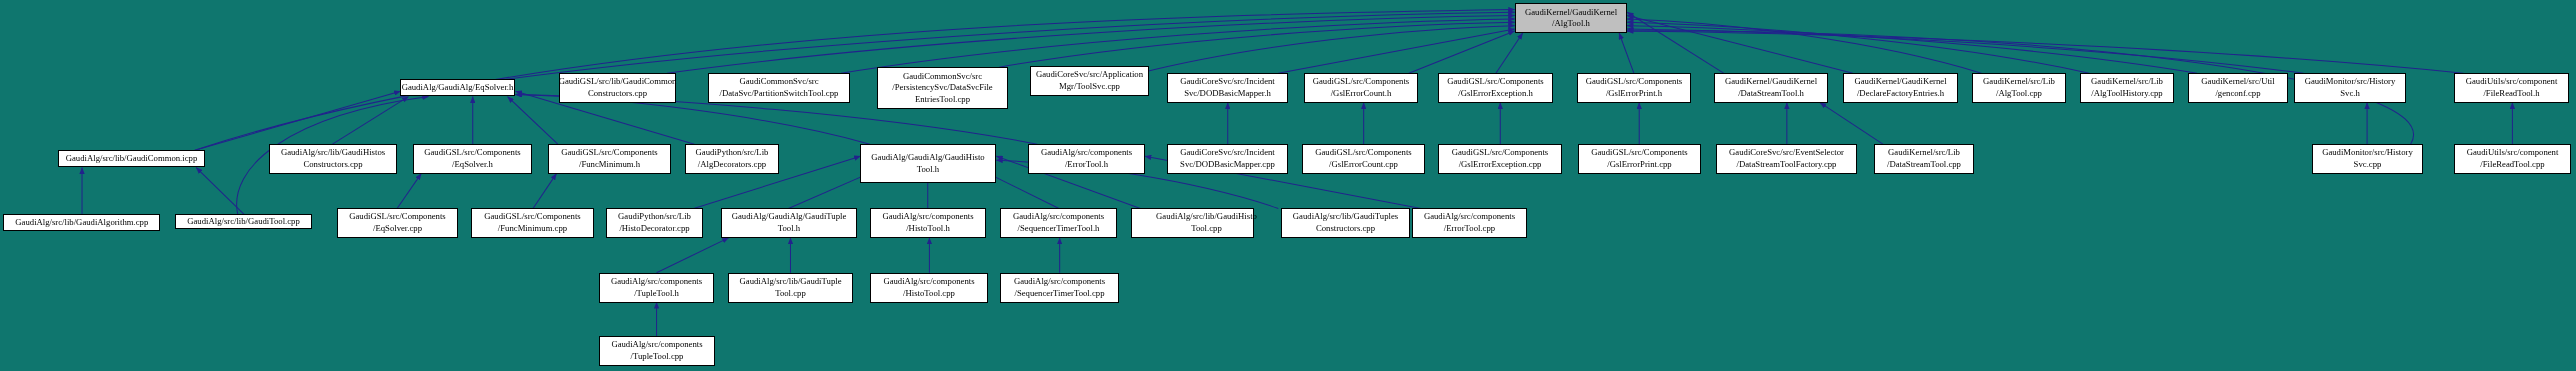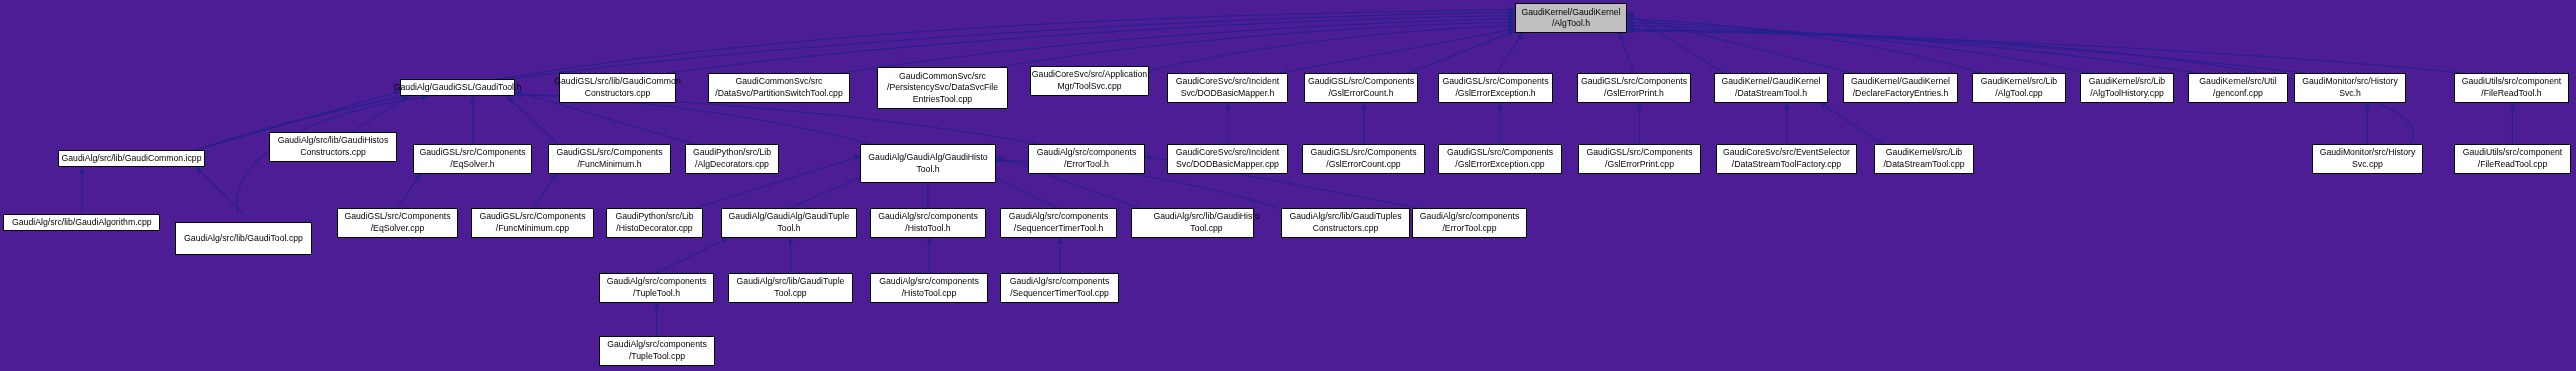--- a/index.html
+++ b/index.html
@@ -1,21 +1,21 @@
 <!DOCTYPE html>
 <html style="font-size:10.7px"><head>
 <meta charset="utf-8">
 <style>
   html, body { margin: 0; padding: 0; background: #ffffff; }
   #canvas {
     position: relative;
     width: 2576px;
     height: 372px;
-    background: #4c1d95;
-    font-family: Liberation Sans, sans-serif;
+    background: #0f766e;
+    font-family: Liberation Serif, serif;
     overflow: hidden;
   }
   #edge-layer {
     position: absolute;
     left: 0; top: 0;
     width: 2576px; height: 372px;
     z-index: 1;
   }
   .node {
     position: absolute;
@@ -101,21 +101,21 @@
         <path d="M2448,215 L2448,153" class="edge" stroke="#22228c" marker-end="url(#arrow)"></path>
         <path d="M2668.5,215 L2668.5,153" class="edge" stroke="#22228c" marker-end="url(#arrow)"></path>
         <path d="M2812,215 L2718,153" class="edge" stroke="#22228c" marker-end="url(#arrow)"></path>
         <path d="M3535,215 L3535,153" class="edge" stroke="#22228c" marker-end="url(#arrow)"></path>
         <path d="M3752,215 L3752,153" class="edge" stroke="#22228c" marker-end="url(#arrow)"></path>
       </g>
   </svg>
   <div id="nodes">
       <div class="node root" style="left: 1515px; top: 3.3px; width: 112px; height: 29.5px;">GaudiKernel/GaudiKernel
 /AlgTool.h</div>
-      <div class="node" style="left: 400px; top: 79px; width: 115px; height: 17.4px;">GaudiAlg/GaudiGSL/GaudiTool.h</div>
+      <div class="node" style="left: 400px; top: 79px; width: 115px; height: 17.4px;">GaudiAlg/GaudiAlg/EqSolver.h</div>
       <div class="node" style="left: 559px; top: 73px; width: 117px; height: 29.5px;">GaudiGSL/src/lib/GaudiCommon
 Constructors.cpp</div>
       <div class="node" style="left: 708px; top: 73px; width: 142px; height: 29.5px;">GaudiCommonSvc/src
 /DataSvc/PartitionSwitchTool.cpp</div>
       <div class="node" style="left: 877px; top: 67px; width: 131px; height: 42px;">GaudiCommonSvc/src
 /PersistencySvc/DataSvcFile
 EntriesTool.cpp</div>
       <div class="node" style="left: 1030px; top: 66px; width: 119px; height: 29.5px;">GaudiCoreSvc/src/Application
 Mgr/ToolSvc.cpp</div>
       <div class="node" style="left: 1167px; top: 73px; width: 121px; height: 29.5px;">GaudiCoreSvc/src/Incident
@@ -134,21 +134,21 @@
 /AlgTool.cpp</div>
       <div class="node" style="left: 2080px; top: 73px; width: 94px; height: 29.5px;">GaudiKernel/src/Lib
 /AlgToolHistory.cpp</div>
       <div class="node" style="left: 2188px; top: 73px; width: 100px; height: 29.5px;">GaudiKernel/src/Util
 /genconf.cpp</div>
       <div class="node" style="left: 2294px; top: 73px; width: 112px; height: 29.5px;">GaudiMonitor/src/History
 Svc.h</div>
       <div class="node" style="left: 2454px; top: 73px; width: 115px; height: 29.5px;">GaudiUtils/src/component
 /FileReadTool.h</div>
       <div class="node" style="left: 58px; top: 150px; width: 147px; height: 17.4px;">GaudiAlg/src/lib/GaudiCommon.icpp</div>
-      <div class="node" style="left: 269px; top: 132px; width: 128px; height: 29.5px;">GaudiAlg/src/lib/GaudiHistos
+      <div class="node" style="left: 269px; top: 144px; width: 128px; height: 29.5px;">GaudiAlg/src/lib/GaudiHistos
 Constructors.cpp</div>
       <div class="node" style="left: 413px; top: 144px; width: 119px; height: 29.5px;">GaudiGSL/src/Components
 /EqSolver.h</div>
       <div class="node" style="left: 548px; top: 144px; width: 123px; height: 29.5px;">GaudiGSL/src/Components
 /FuncMinimum.h</div>
       <div class="node" style="left: 685px; top: 144px; width: 94px; height: 29.5px;">GaudiPython/src/Lib
 /AlgDecorators.cpp</div>
       <div class="node" style="left: 860px; top: 144px; width: 136px; height: 39px;">GaudiAlg/GaudiAlg/GaudiHisto
 Tool.h</div>
       <div class="node" style="left: 1028px; top: 144px; width: 117px; height: 29.5px;">GaudiAlg/src/components
@@ -163,21 +163,21 @@
 /GslErrorPrint.cpp</div>
       <div class="node" style="left: 1716px; top: 144px; width: 141px; height: 29.5px;">GaudiCoreSvc/src/EventSelector
 /DataStreamToolFactory.cpp</div>
       <div class="node" style="left: 1874px; top: 144px; width: 100px; height: 29.5px;">GaudiKernel/src/Lib
 /DataStreamTool.cpp</div>
       <div class="node" style="left: 2312px; top: 144px; width: 111px; height: 29.5px;">GaudiMonitor/src/History
 Svc.cpp</div>
       <div class="node" style="left: 2454px; top: 144px; width: 117px; height: 29.5px;">GaudiUtils/src/component
 /FileReadTool.cpp</div>
       <div class="node" style="left: 3.3px; top: 214px; width: 157px; height: 17.4px; text-align: center;">GaudiAlg/src/lib/GaudiAlgorithm.cpp</div>
-      <div class="node" style="left: 175px; top: 222px; width: 137px; height: 33px;">GaudiAlg/src/lib/GaudiTool.cpp</div>
+      <div class="node" style="left: 175px; top: 214px; width: 137px; height: 15px;">GaudiAlg/src/lib/GaudiTool.cpp</div>
       <div class="node" style="left: 337px; top: 208px; width: 121px; height: 29.5px;">GaudiGSL/src/Components
 /EqSolver.cpp</div>
       <div class="node" style="left: 471px; top: 208px; width: 123px; height: 29.5px;">GaudiGSL/src/Components
 /FuncMinimum.cpp</div>
       <div class="node" style="left: 606px; top: 208px; width: 97px; height: 29.5px;">GaudiPython/src/Lib
 /HistoDecorator.cpp</div>
       <div class="node" style="left: 721px; top: 208px; width: 136px; height: 29.5px;">GaudiAlg/GaudiAlg/GaudiTuple
 Tool.h</div>
       <div class="node" style="left: 870px; top: 208px; width: 116px; height: 29.5px;">GaudiAlg/src/components
 /HistoTool.h</div>

